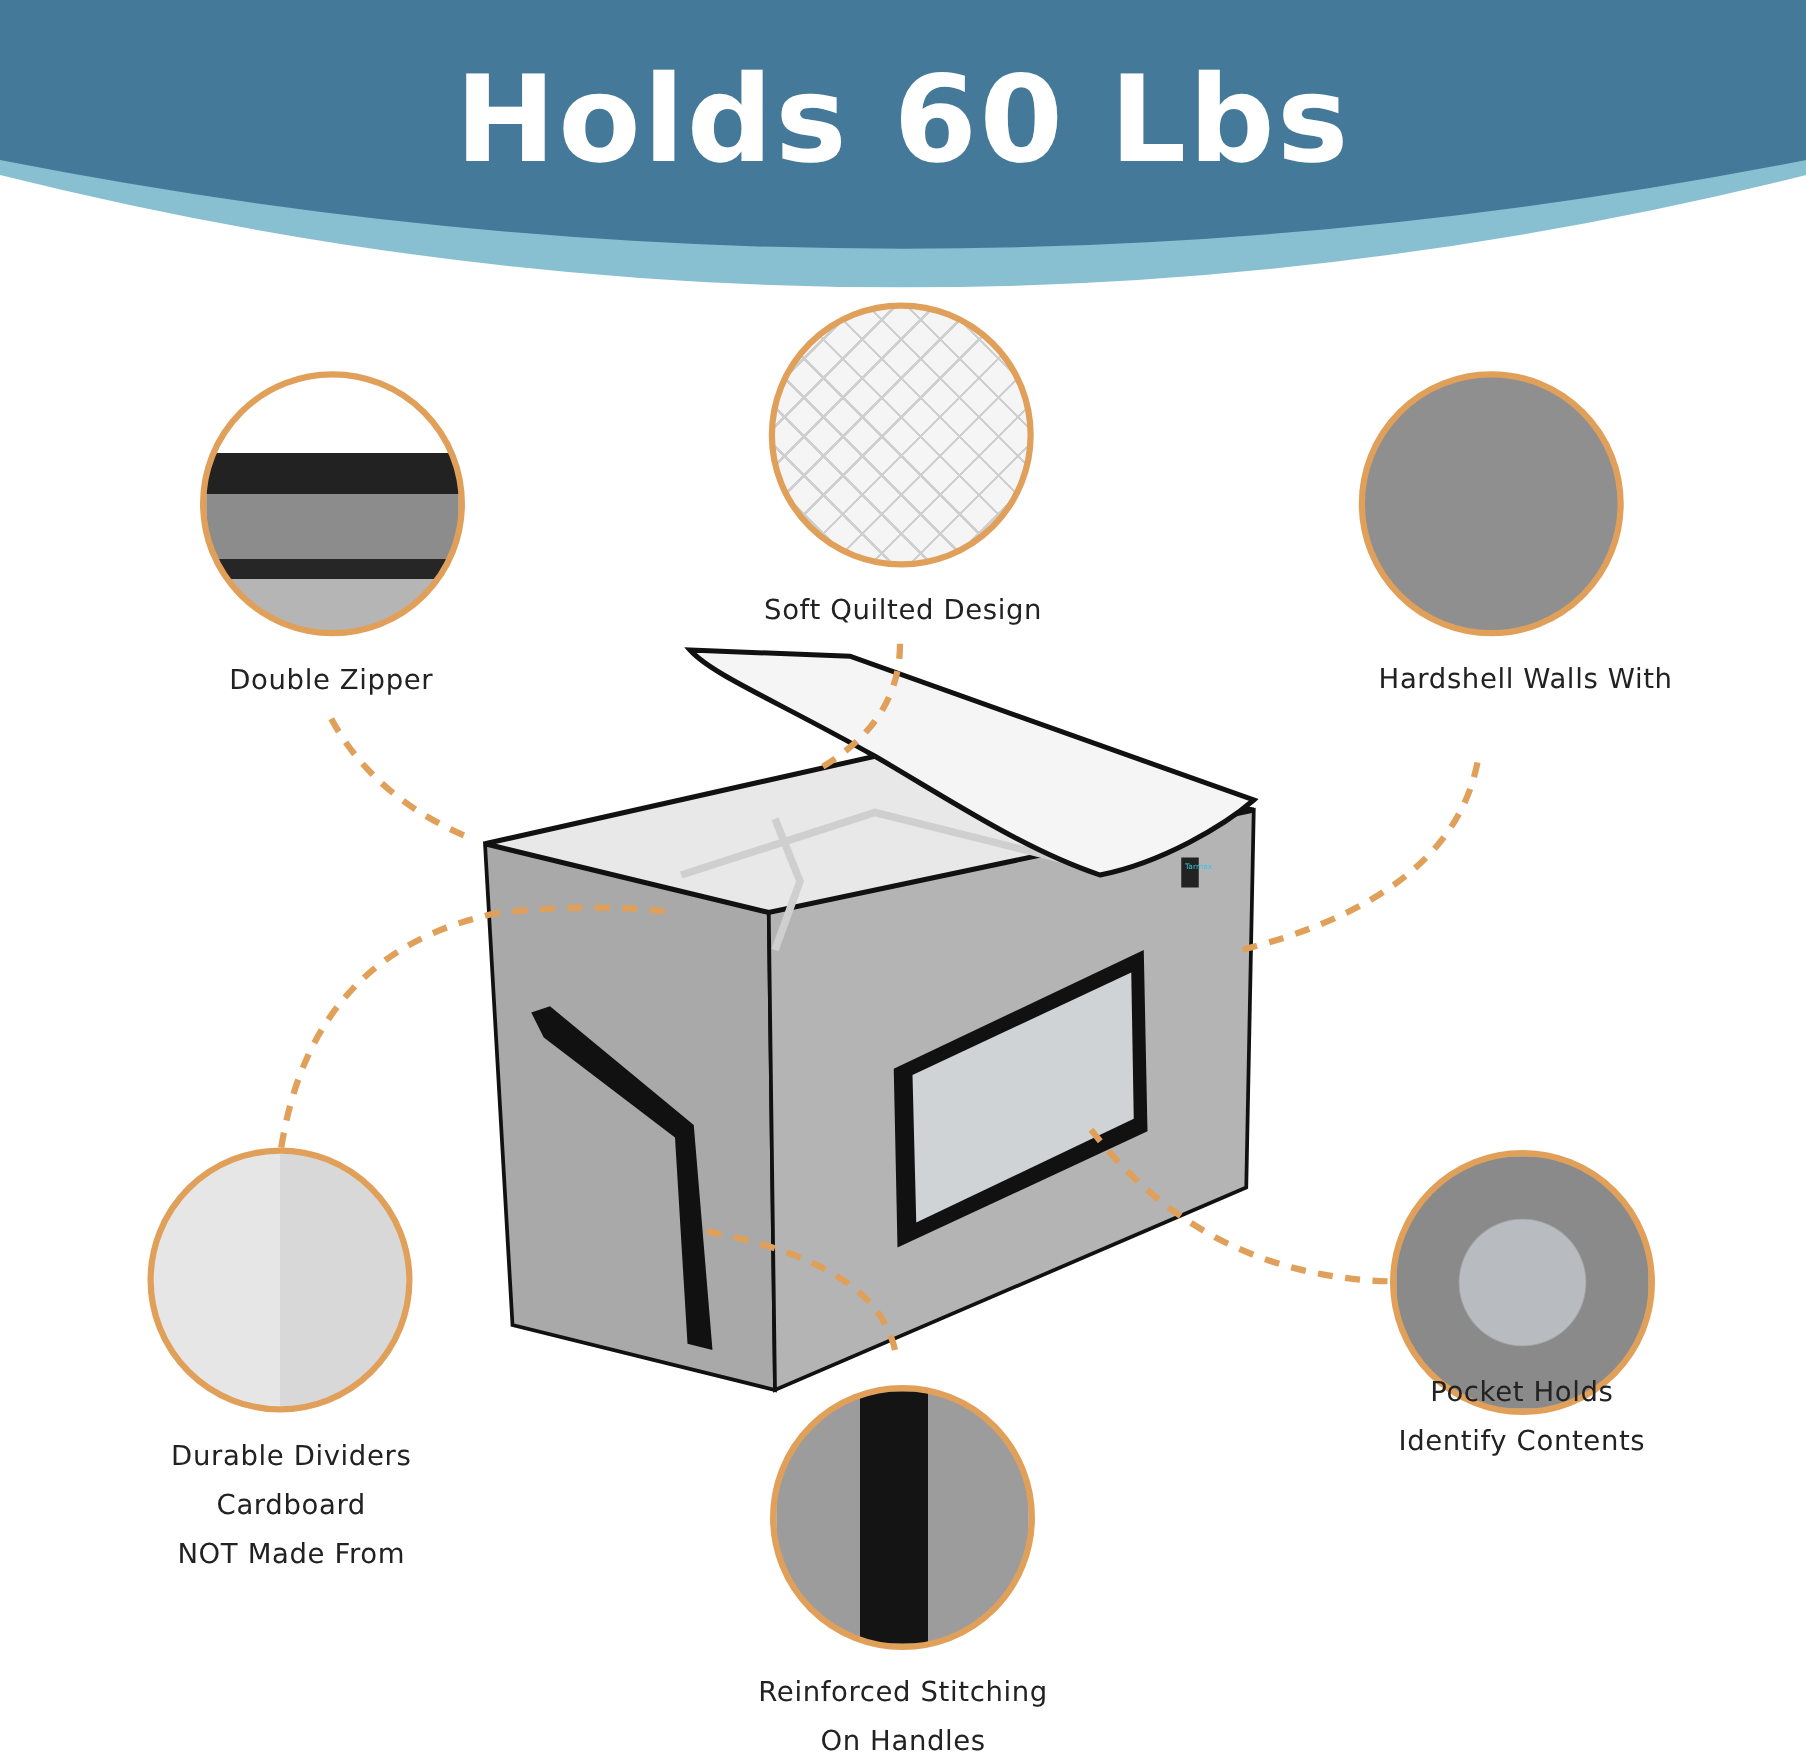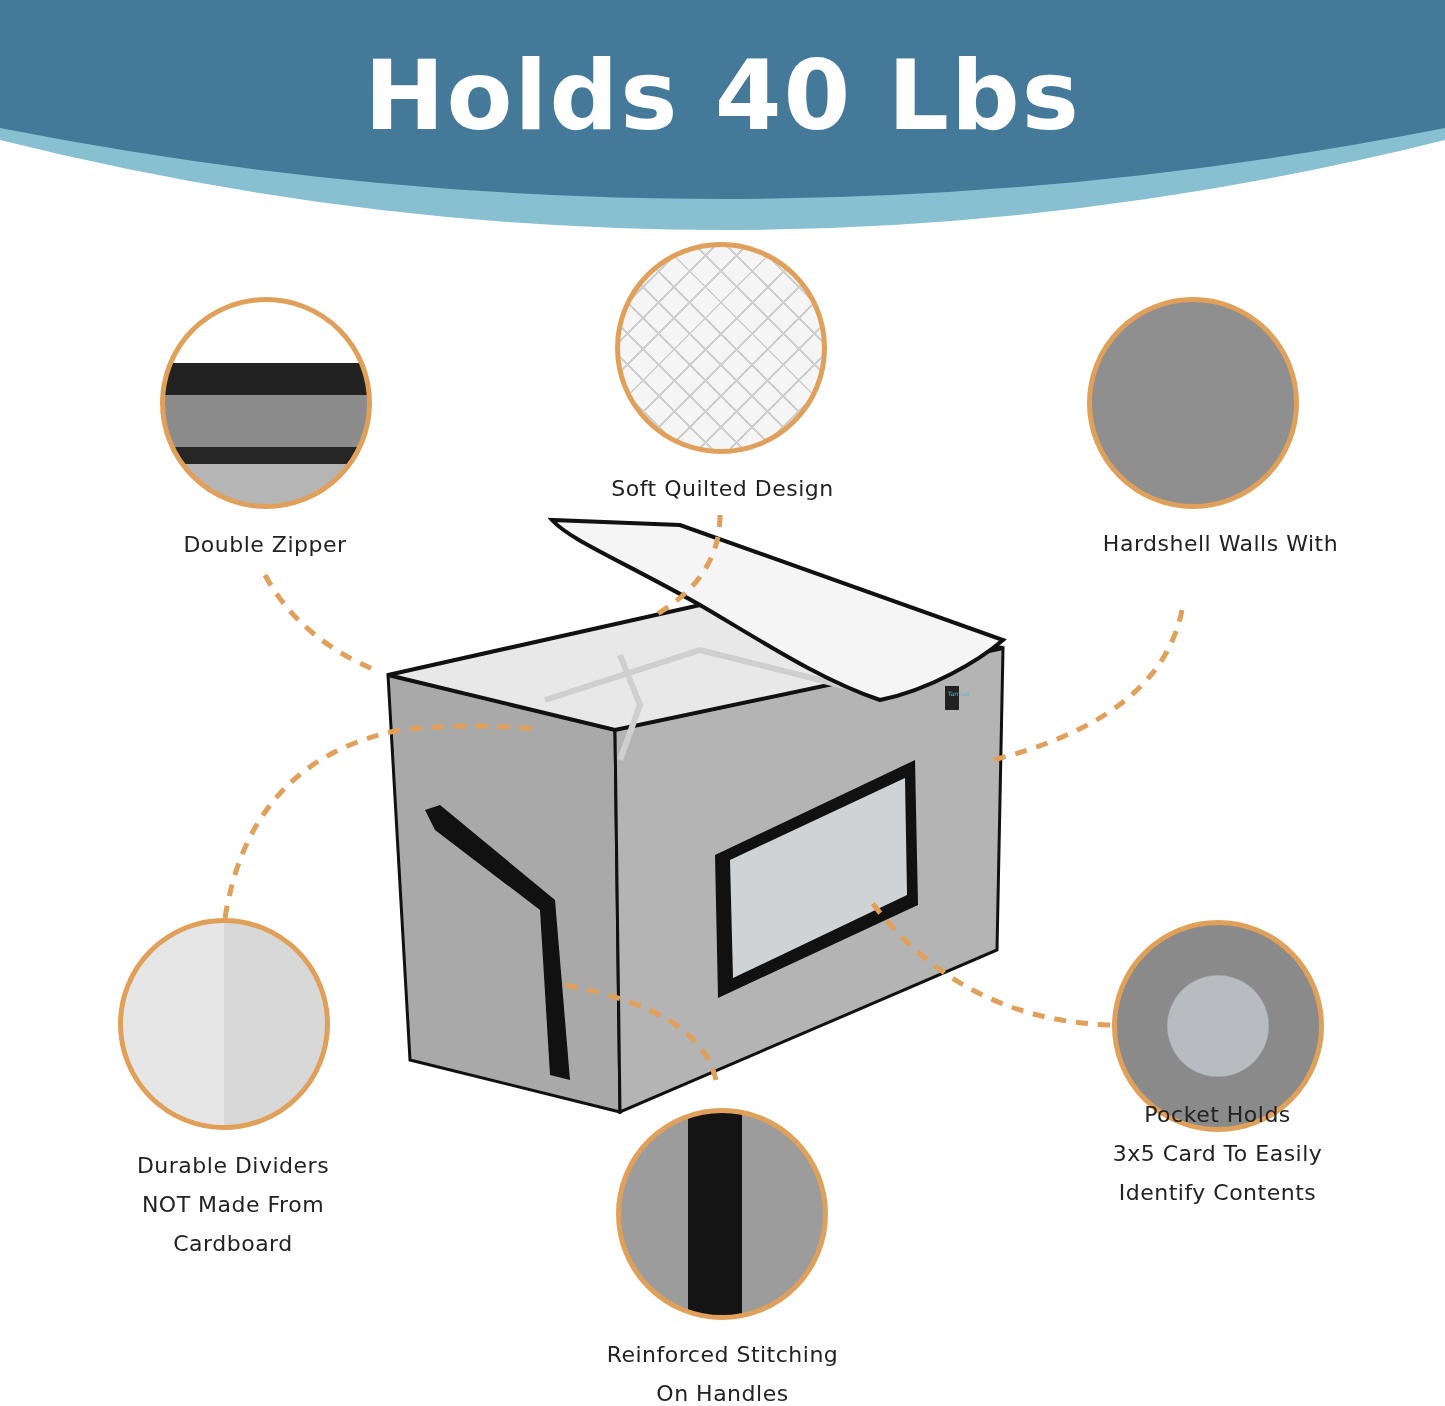--- a/index.html
+++ b/index.html
@@ -10,21 +10,21 @@
   .label{position:absolute;color:#222;font-size:22px;text-align:center;line-height:39px;letter-spacing:0.5px;font-family:"DejaVu Sans",sans-serif;}
   svg{display:block}
 </style>
 </head>
 <body>
 
 <svg class="banner" width="1445" height="230" viewBox="0 0 1445 230">
   <path d="M0,0 H1445 V140 Q722,320 0,140 Z" fill="#88c0d2"></path>
   <path d="M0,0 H1445 V128 Q722,270 0,128 Z" fill="#45799a"></path>
 </svg>
-<div class="title">Holds 40 Lbs</div>
+<div class="title">Holds 60 Lbs</div>
 
 <svg style="position:absolute;left:370px;top:510px" width="660" height="620" viewBox="370 510 660 620">
 
   <polygon points="388,675 615,730 620,1112 410,1060" fill="#a9a9a9" stroke="#111" stroke-width="3"></polygon>
 
   <polygon points="615,730 1003,648 997,950 620,1112" fill="#b4b4b4" stroke="#111" stroke-width="3"></polygon>
 
   <polygon points="388,675 700,605 1003,648 615,730" fill="#e8e8e8" stroke="#111" stroke-width="4"></polygon>
 
   <polyline points="545,700 700,650 860,690" stroke="#cfcfcf" stroke-width="6" fill="none"></polyline>
@@ -63,24 +63,23 @@
   <div>Double Zipper</div>
 </div>
 <div class="label" style="left:560px;top:469px;width:325px;">
   <div>Soft Quilted Design</div>
 </div>
 <div class="label" style="left:1058px;top:524px;width:325px;">
   <div>Hardshell Walls With</div>
 </div>
 <div class="label" style="left:83px;top:1146px;width:300px;">
   <div>Durable Dividers</div>
+  <div>Cardboard</div>
   <div>NOT Made From</div>
-  <div>Cardboard</div>
 </div>
 <div class="label" style="left:1060px;top:1095px;width:315px;">
   <div>Pocket Holds</div>
-  <div>3x5 Card To Easily</div>
   <div>Identify Contents</div>
 </div>
 <div class="label" style="left:560px;top:1335px;width:325px;">
   <div>Reinforced Stitching</div>
   <div>On Handles</div>
 </div>
 
 </body></html>

